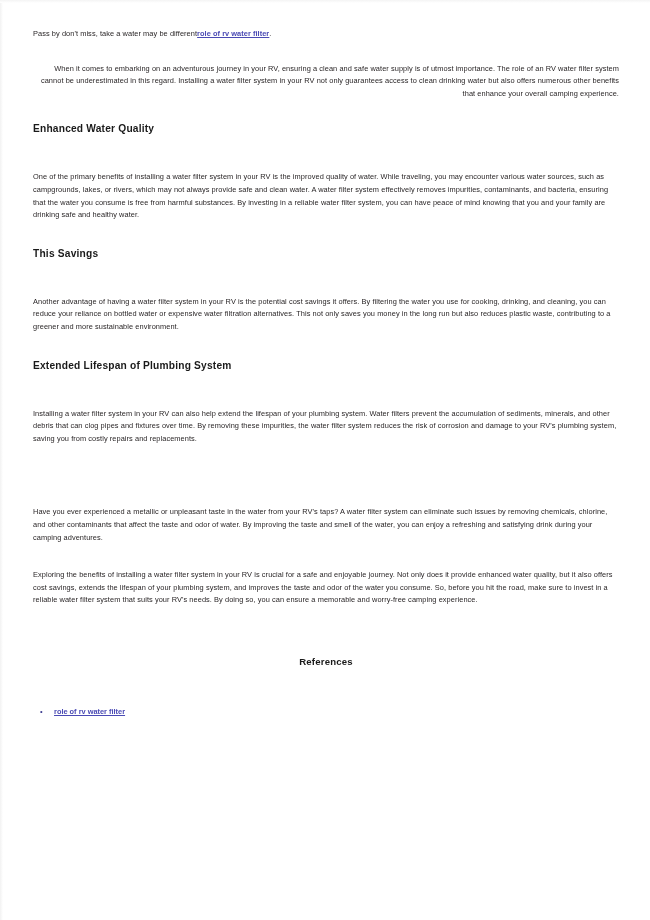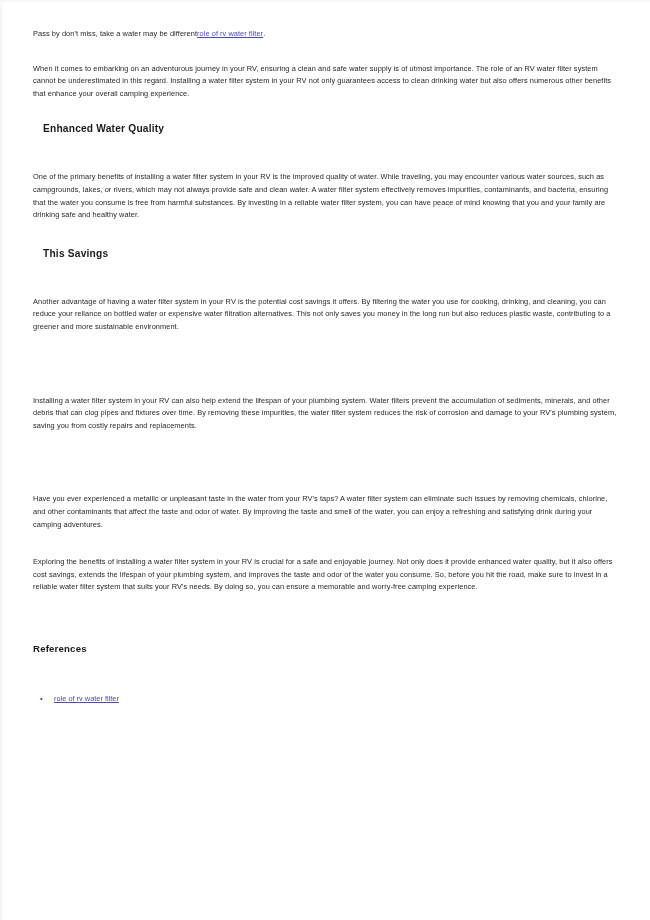--- a/index.html
+++ b/index.html
@@ -59,28 +59,29 @@
     text-align: left;
     color: #231f20;
   }
 
   p.intro {
     margin-bottom: 22px;
   }
 
   p.lead {
     margin-bottom: 22px;
+    text-align: right;
   }
 
   h2.section-heading {
     font-size: 10.2px;
     font-weight: bold;
     line-height: 13px;
     letter-spacing: 0.2px;
-    margin: 0 0 13px 10px;
+    margin: 0 0 13px 0;
     color: #1a1a1a;
   }
 
   .section {
     margin-bottom: 12px;
   }
 
   .section p.body:last-child {
     margin-bottom: 0;
     margin-top: 36px;
@@ -90,20 +91,21 @@
     height: 13px;
   }
 
   h2.references-heading {
     font-size: 9.6px;
     font-weight: bold;
     line-height: 13px;
     letter-spacing: 0.2px;
     margin: 0;
     color: #1a1a1a;
+    text-align: center;
   }
 
   .references-block {
     margin-top: 48px;
   }
 
   ul.reference-list {
     list-style: none;
     margin: 38px 0 0 0;
     padding: 0;
@@ -124,20 +126,21 @@
     font-size: 7.4px;
     line-height: 12px;
     color: #3b3b8f;
   }
 
   a.inline-link,
   a.ref-link {
     color: #4a4ab4;
     text-decoration: underline;
     font-size: 7.4px;
+    font-weight: bold;
   }
 
   a.inline-link {
     letter-spacing: 0.05px;
   }
 </style>
 </head>
 <body>
 
 <div class="page">
@@ -157,20 +160,21 @@
     </div>
     <div class="section-gap"></div>
 
     <div class="section">
       <h2 class="section-heading">This Savings</h2>
       <p class="body">Another advantage of having a water filter system in your RV is the potential cost savings it offers. By filtering the water you use for cooking, drinking, and cleaning, you can reduce your reliance on bottled water or expensive water filtration alternatives. This not only saves you money in the long run but also reduces plastic waste, contributing to a greener and more sustainable environment.</p>
     </div>
     <div class="section-gap"></div>
 
     <div class="section">
+      <h2 class="section-heading">Extended Lifespan of Plumbing System</h2>
       <p class="body">Installing a water filter system in your RV can also help extend the lifespan of your plumbing system. Water filters prevent the accumulation of sediments, minerals, and other debris that can clog pipes and fixtures over time. By removing these impurities, the water filter system reduces the risk of corrosion and damage to your RV's plumbing system, saving you from costly repairs and replacements.</p>
     </div>
     <div class="section-gap"></div>
 
     <div class="section">
       <p class="body">Have you ever experienced a metallic or unpleasant taste in the water from your RV's taps? A water filter system can eliminate such issues by removing chemicals, chlorine, and other contaminants that affect the taste and odor of water. By improving the taste and smell of the water, you can enjoy a refreshing and satisfying drink during your camping adventures.</p>
     </div>
     <div class="section-gap"></div>
 
     <p class="body">Exploring the benefits of installing a water filter system in your RV is crucial for a safe and enjoyable journey. Not only does it provide enhanced water quality, but it also offers cost savings, extends the lifespan of your plumbing system, and improves the taste and odor of the water you consume. So, before you hit the road, make sure to invest in a reliable water filter system that suits your RV's needs. By doing so, you can ensure a memorable and worry-free camping experience.</p>

